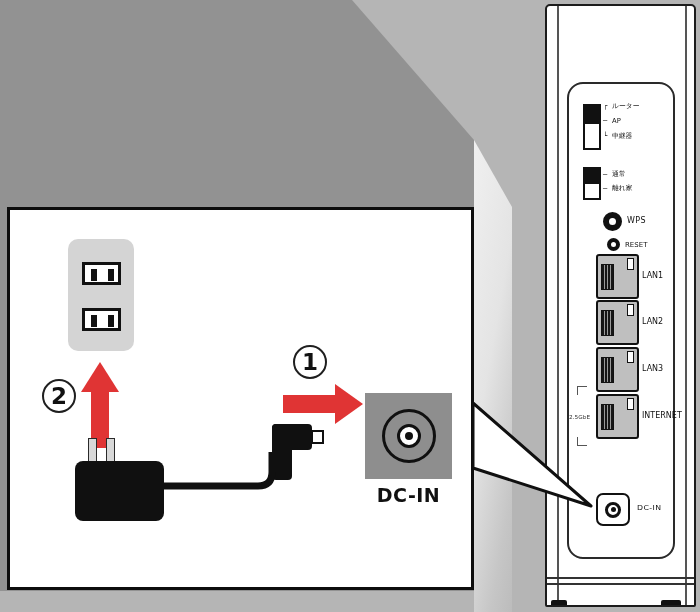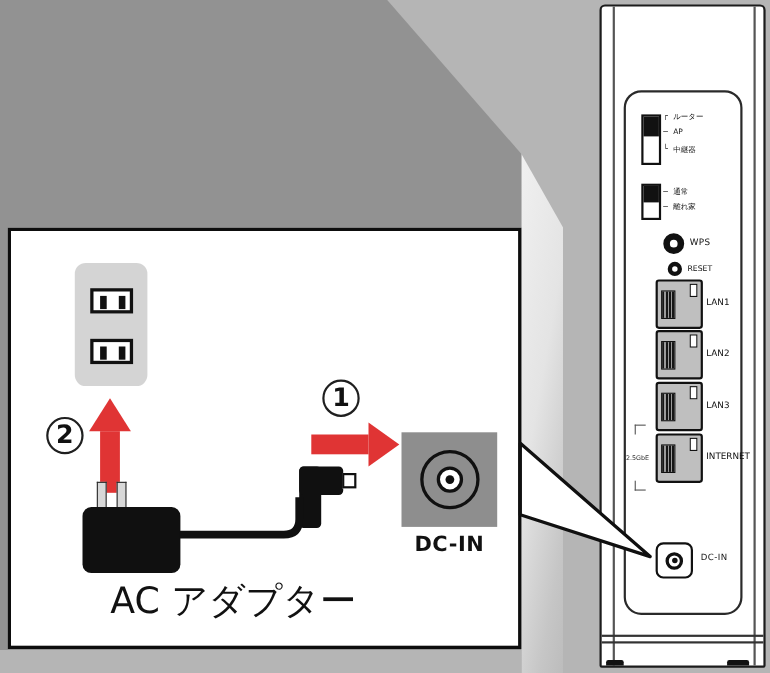--- a/index.html
+++ b/index.html
@@ -156,21 +156,20 @@
 
     <div class="dc-square">
       <div class="dc-ring">
         <div class="dc-inner">
           <div class="dc-dot"></div>
         </div>
       </div>
     </div>
     <div class="dc-square-label">DC-IN</div>
 
-    <div class="adapter-label">AC アダプター</div>
   </div>
 
   <div class="router">
     <div class="crease left"></div>
     <div class="crease right"></div>
     <div class="seam s1"></div>
     <div class="seam s2"></div>
     <div class="foot f1"></div>
     <div class="foot f2"></div>
 

